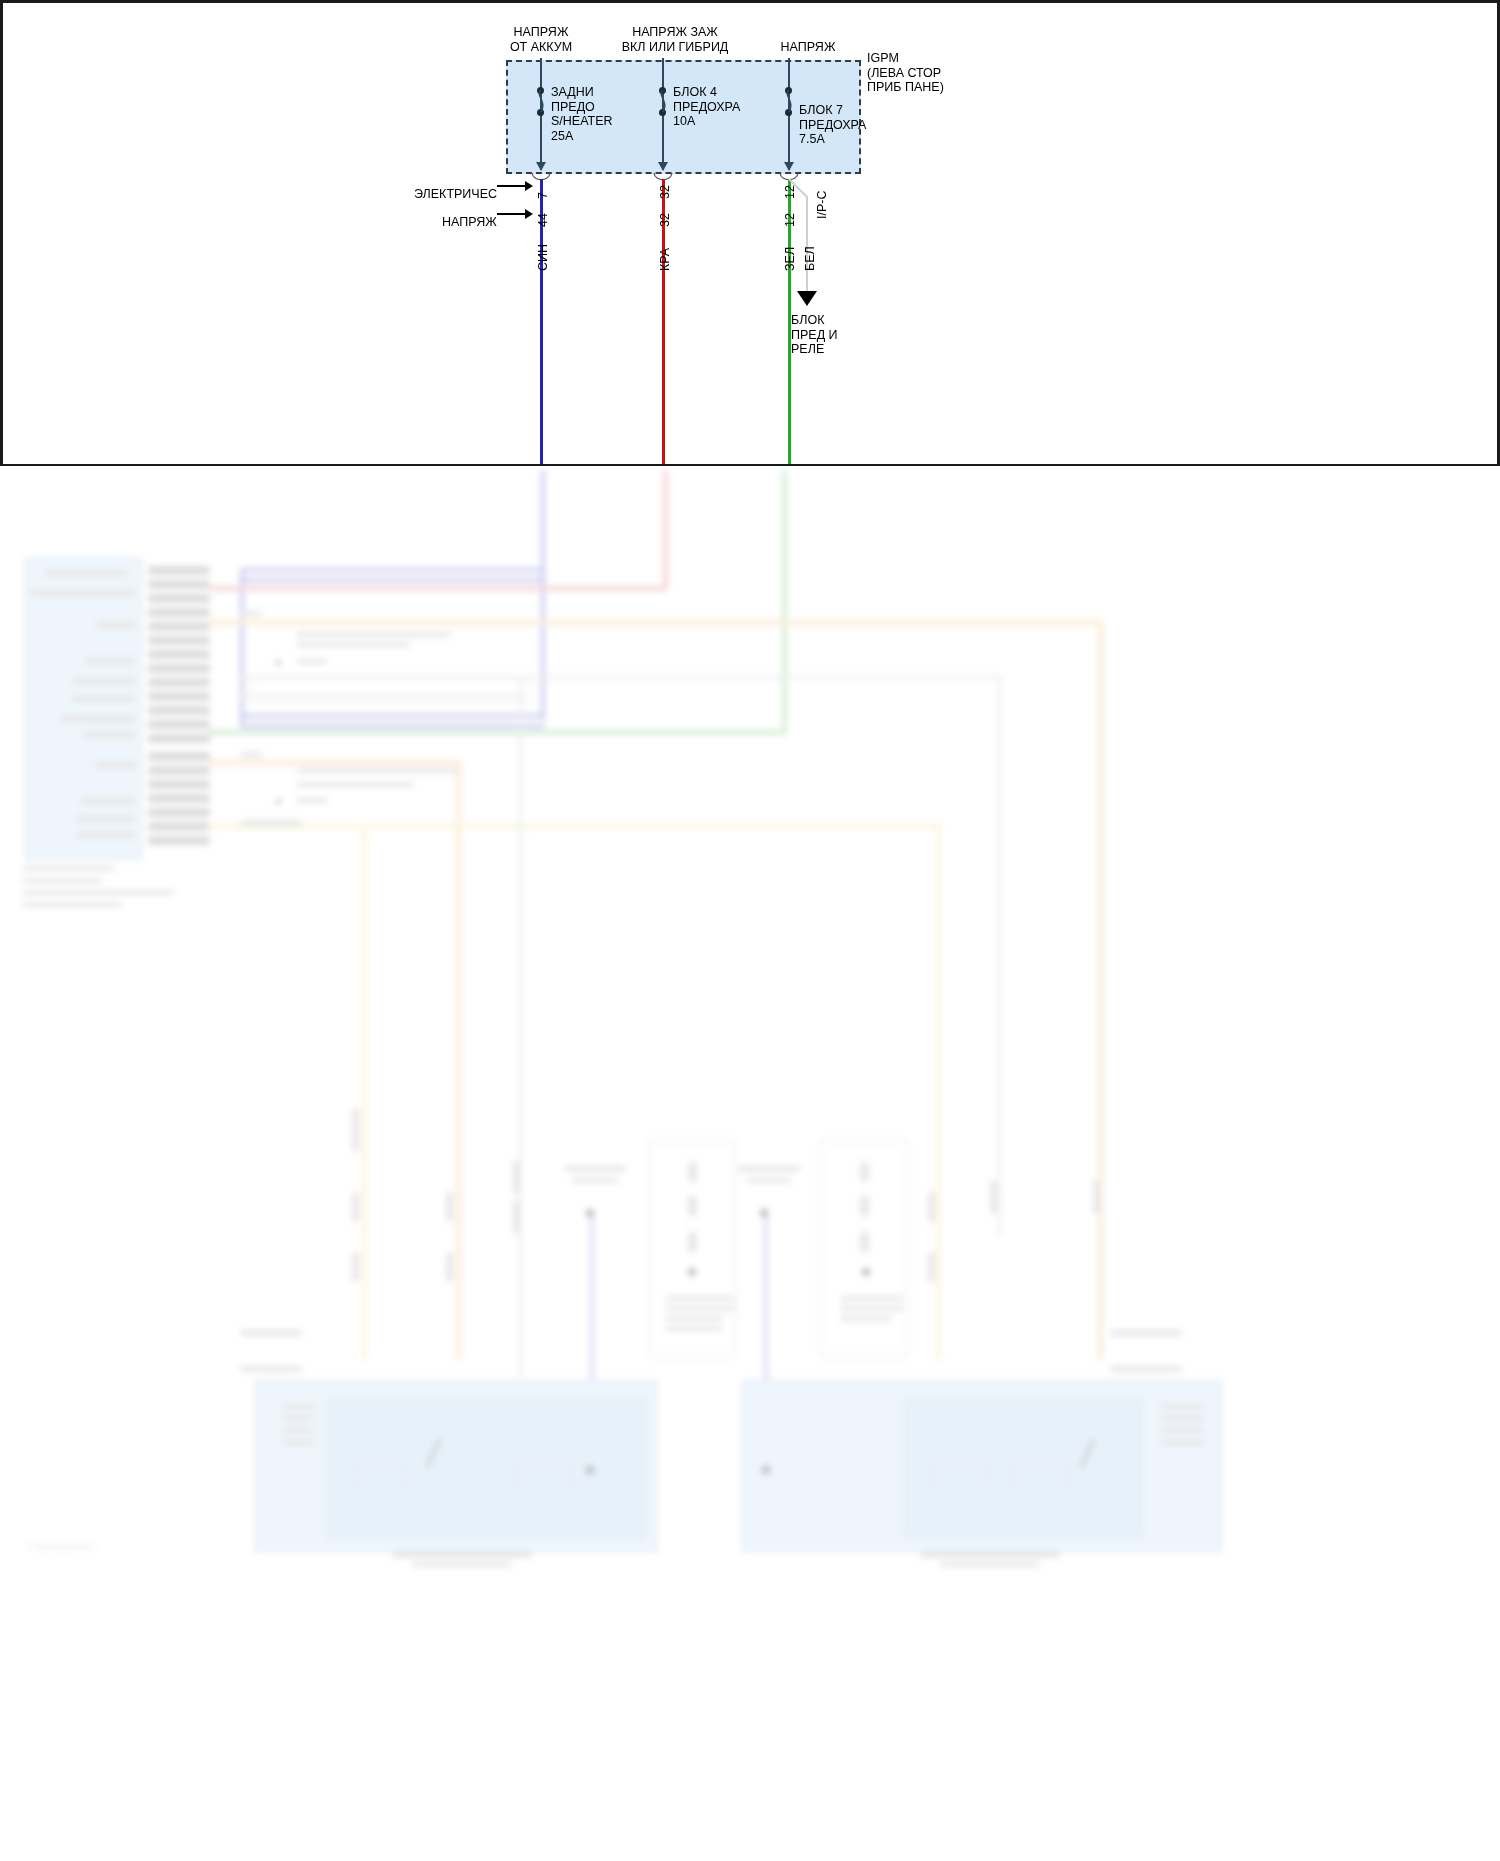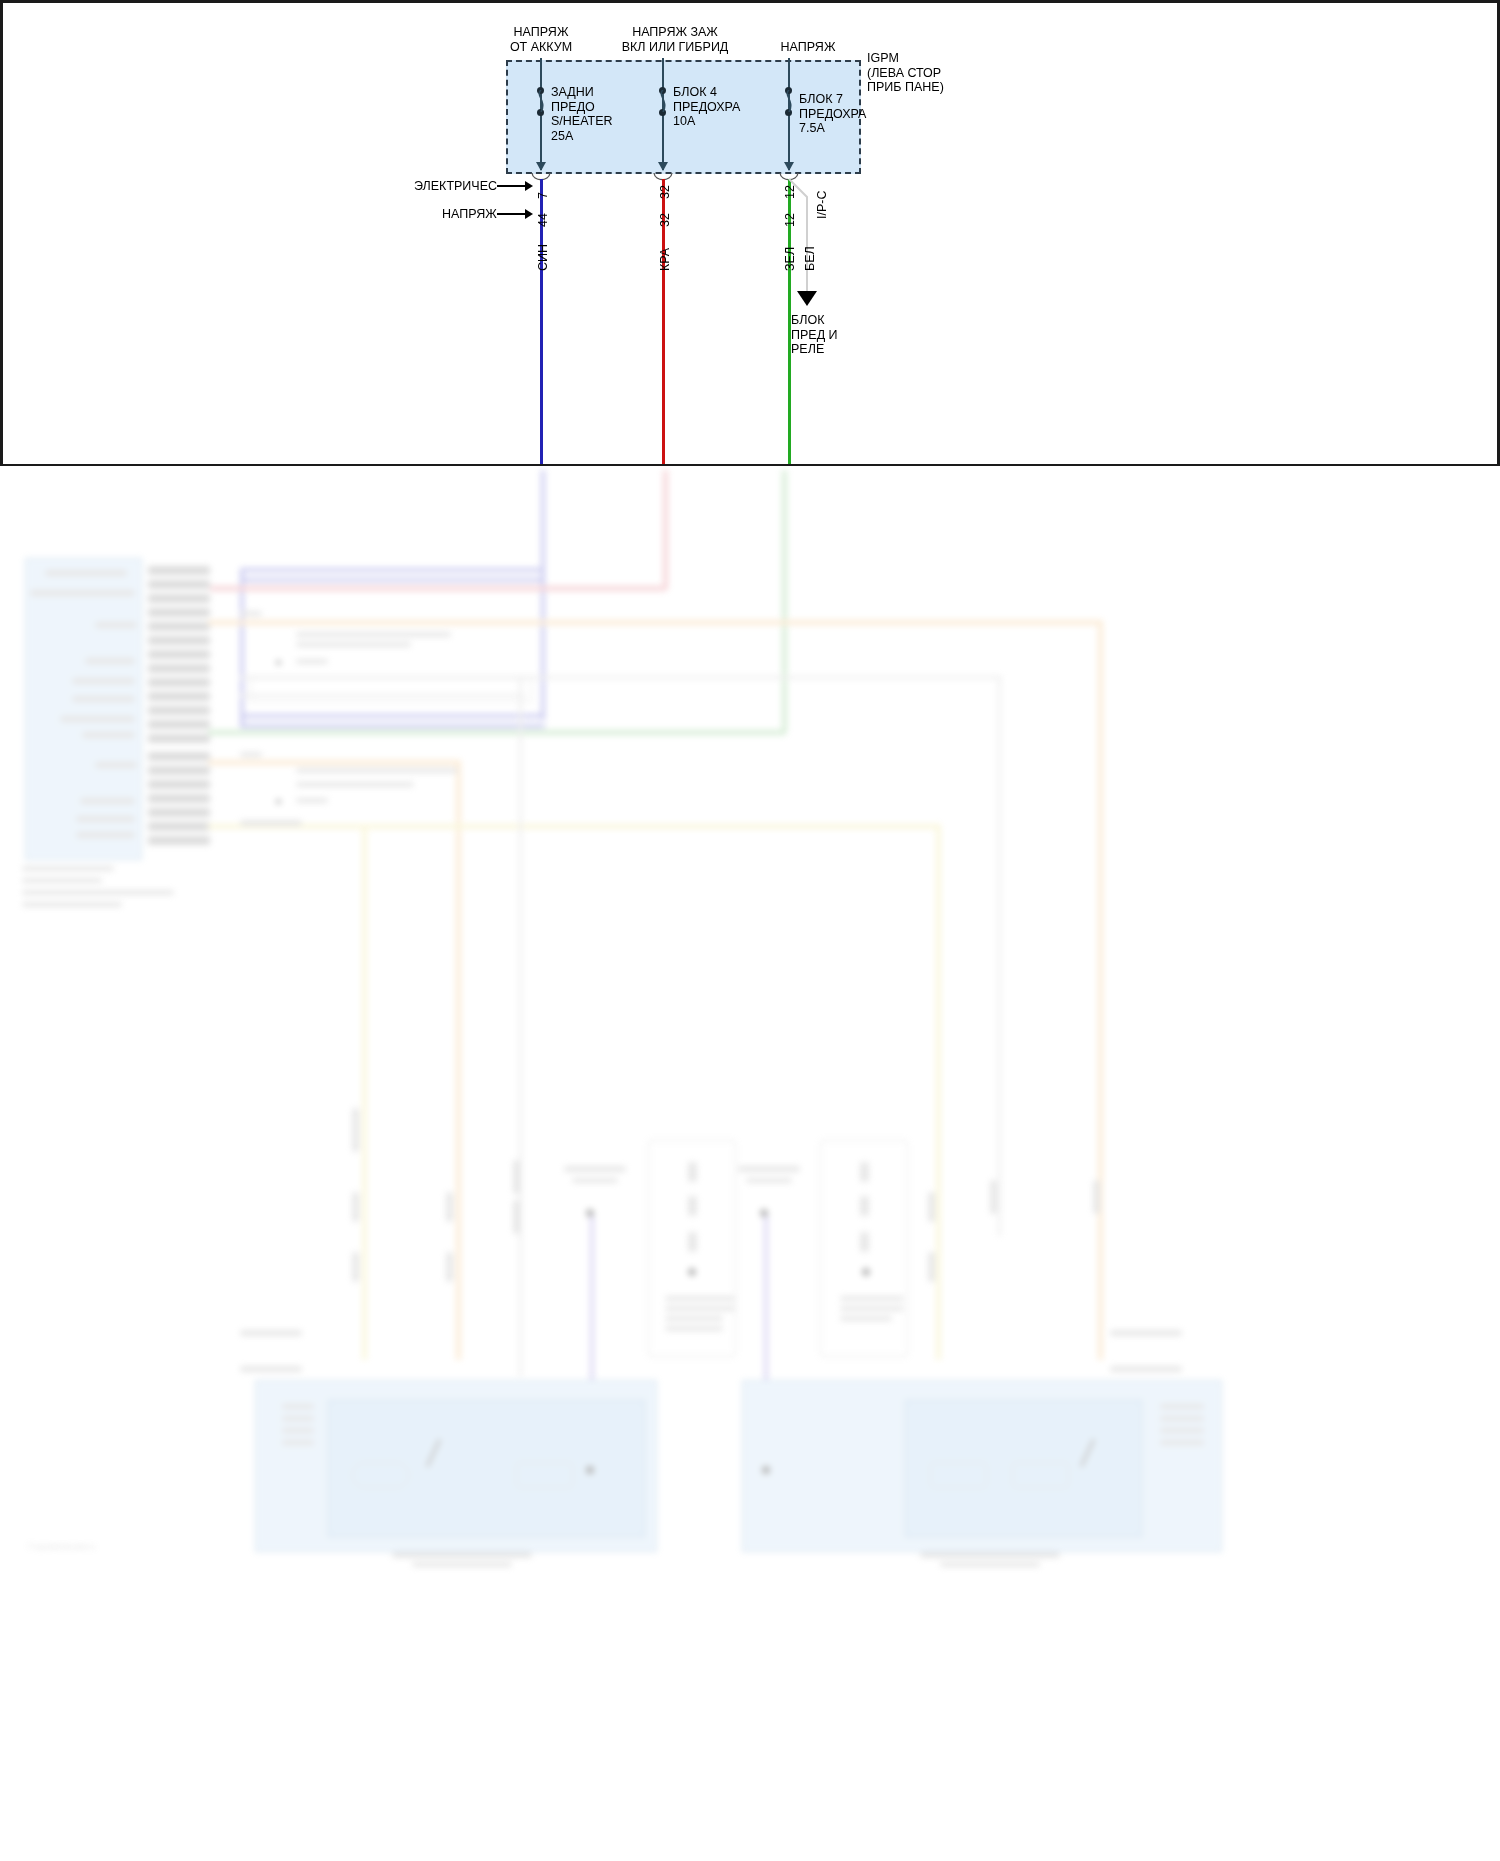--- a/index.html
+++ b/index.html
@@ -120,20 +120,21 @@
     transform:rotate(-90deg);
     white-space:nowrap;
   }
 
   
   .arrow-lbl{
     position:absolute;
     font-size:12.5px;
     color:#000;
     white-space:nowrap;
+    margin-top:8px;
   }
   .arrow-line{
     position:absolute;
     height:1.6px;
     background:#000;
   }
   .arrow-head{
     position:absolute;
     width:0;height:0;
     border-top:5px solid transparent;
@@ -389,21 +390,21 @@
 
     <div class="fuse" style="left:781px;top:55px;">
       <div class="stem"></div>
       <div class="dot a"></div>
       <div class="dot b"></div>
       <svg class="squiggle" viewBox="0 0 12 22">
         <path d="M6 0 C 0 5, 12 11, 6 22" stroke="#2d4a5c" stroke-width="1.6" fill="none"></path>
       </svg>
       <div class="arrow"></div>
     </div>
-    <div class="fuse-text" style="left:796px;top:89px;">БЛОК 7
+    <div class="fuse-text" style="left:796px;top:100px;">БЛОК 7
 ПРЕДОХРА
 7.5A</div>
 
     <svg class="cup" style="left:527px;top:170px;" viewBox="0 0 22 11">
       <path d="M2 0 C 3 9, 19 9, 20 0" stroke="#555" stroke-width="1.3" fill="none"></path>
     </svg>
     <svg class="cup" style="left:649px;top:170px;" viewBox="0 0 22 11">
       <path d="M2 0 C 3 9, 19 9, 20 0" stroke="#555" stroke-width="1.3" fill="none"></path>
     </svg>
     <svg class="cup" style="left:775px;top:170px;" viewBox="0 0 22 11">

